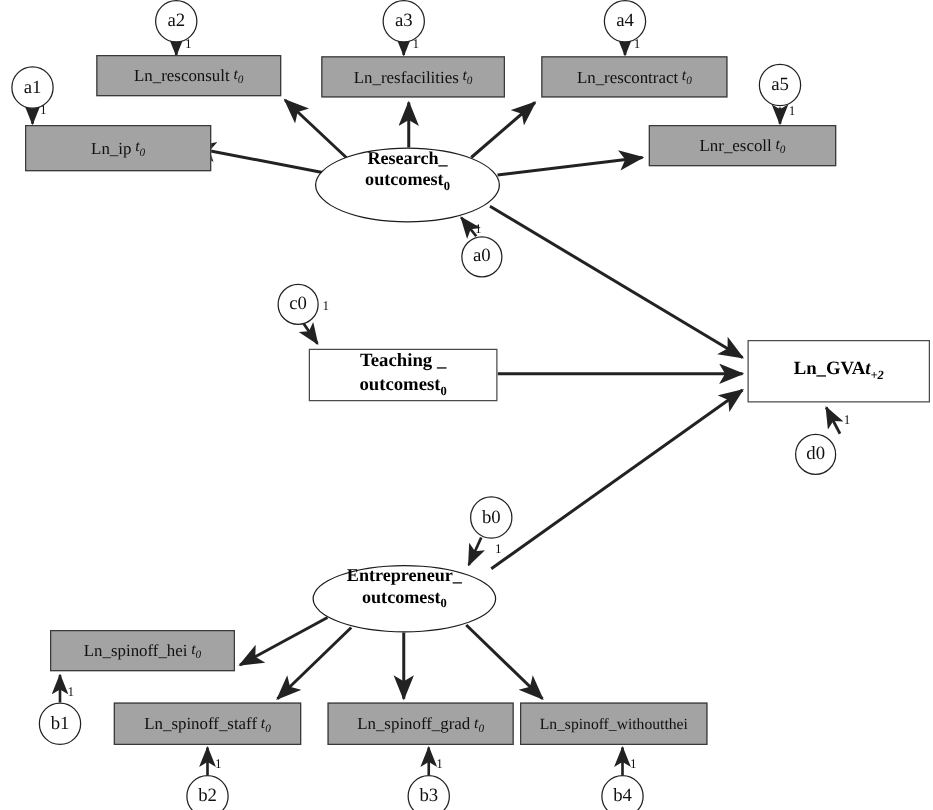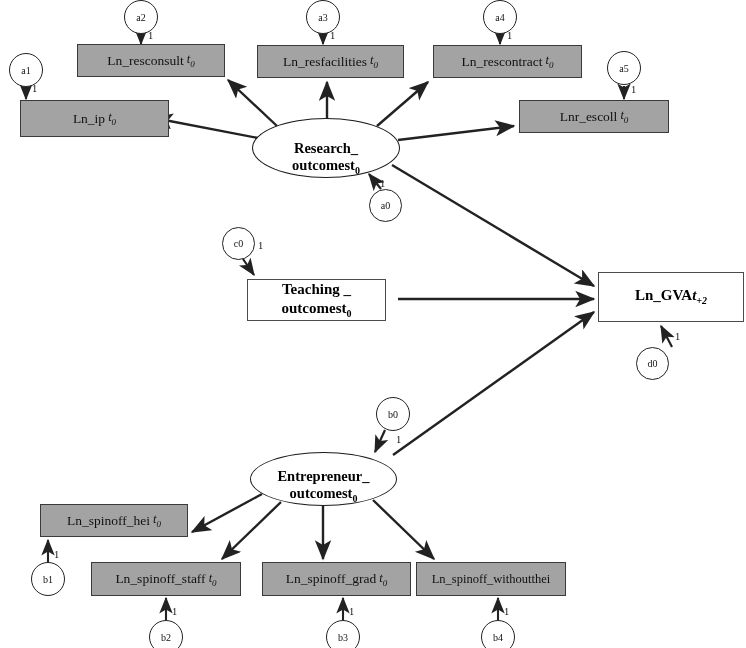--- a/index.html
+++ b/index.html
@@ -44,39 +44,39 @@
   .heavy .it{font-style:italic;font-weight:bold;}
   .heavy sub{font-size:10px;font-weight:bold;}
 
   
   .ellipse{
     position:absolute;
     box-sizing:border-box;
     border:1.8px solid #1b1b1b;
     border-radius:50%;
     background:#ffffff;
-    display:flex;align-items:flex-end;justify-content:center;
+    display:flex;align-items:flex-start;justify-content:center;
     text-align:center;
     font-weight:bold;
     font-size:14.5px;
     color:#000000;
     line-height:1.2;
     z-index:3;
   }
   .ellipse sub{font-size:10px;font-weight:bold;}
 
   
   .err{
     position:absolute;
     box-sizing:border-box;
     border:1.6px solid #222222;
     border-radius:50%;
     background:#ffffff;
     display:flex;align-items:center;justify-content:center;
-    font-size:10px;
+    font-size:15px;
     color:#111111;
     z-index:3;
   }
 
   
   .one{
     position:absolute;
     font-size:10.5px;
     color:#111111;
     z-index:4;
@@ -256,21 +256,21 @@
     </div>
   </div>
 
   <div class="ellipse" style="left:250px;top:452px;width:147px;height:54px">
     <div>
       <span>Entrepreneur_</span><br>
       <span>outcomest</span><sub>0</sub>
     </div>
   </div>
 
-  <div class="heavy" style="left:247px;top:279px;width:139px;height:42px">
+  <div class="heavy" style="left:247px;top:279px;width:151px;height:42px">
     <div>
       <span>Teaching _</span><br>
       <span>outcomest</span><sub>0</sub>
     </div>
   </div>
 
   <div class="heavy" style="left:598px;top:272px;width:146px;height:50px">
     <div>
       <span>Ln_GVA</span><span class="it">t</span><sub class="it">+2</sub>
     </div>

